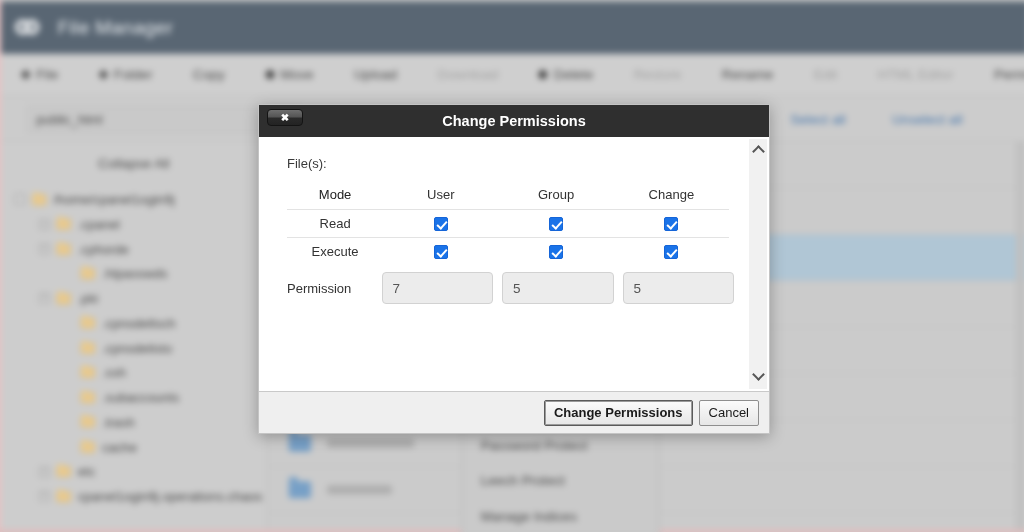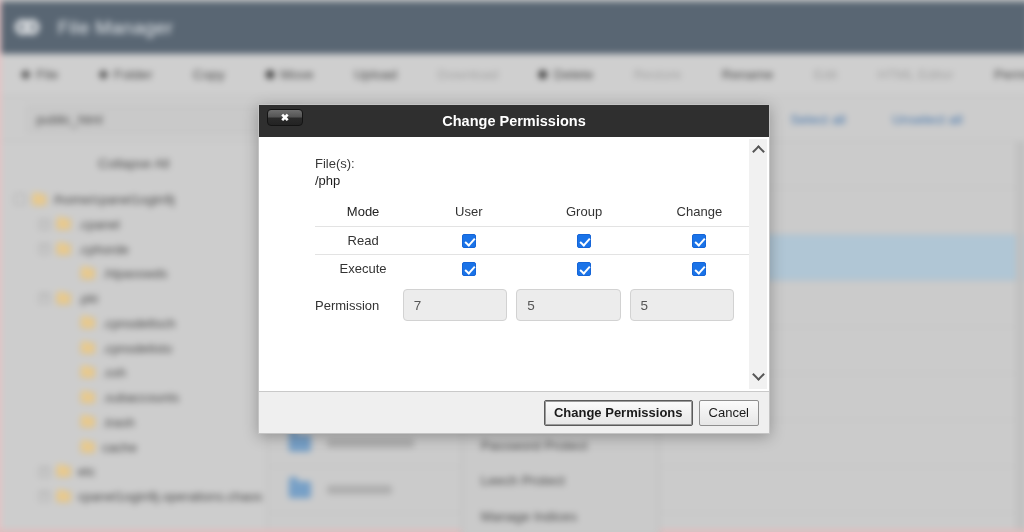--- a/index.html
+++ b/index.html
@@ -116,21 +116,21 @@
     font-size: 14.5px; font-weight: bold; position: relative;
   }
   .dlg-close {
     position: absolute; left: 8px; top: 4px; width: 36px; height: 17px;
     background: linear-gradient(#6f6f6f 0%, #555 45%, #2a2a2a 55%, #232323 100%);
     border: 1px solid #141414; border-radius: 4px;
     color: #fff; font-size: 10px; font-weight: bold;
     display: flex; align-items: center; justify-content: center;
     font-family: "Liberation Sans", sans-serif;
   }
-  .dlg-body { flex: 1; position: relative; background: #fff; overflow: hidden; padding-left: 28px; }
+  .dlg-body { flex: 1; position: relative; background: #fff; overflow: hidden; }
   .dlg-inner { padding: 18px 26px 0 28px; }
   .files-label { font-size: 13px; color: #3a3a3a; line-height: 17px; }
   .files-path { font-size: 13px; color: #1d1d1d; line-height: 17px; }
 
   table.perm { width: 442px; border-collapse: collapse; margin-top: 9px; }
   table.perm th, table.perm td {
     border-top: 1px solid #e3e3e3;
     font-size: 13px; color: #333; font-weight: normal;
     height: 28px; text-align: center;
   }
@@ -367,21 +367,20 @@
     <div class="dlg">
 
       <div class="dlg-title">
         <div class="dlg-close">✖</div>
         <span>Change Permissions</span>
       </div>
 
       <div class="dlg-body">
         <div class="dlg-inner">
           <div class="files-label">File(s):</div>
-          <div class="files-path">/php</div>
 
           <table class="perm">
             <thead>
               <tr>
                 <th class="mode-h">Mode</th>
                 <th class="col">User</th>
                 <th class="col">Group</th>
                 <th class="col">Change</th>
               </tr>
             </thead>

